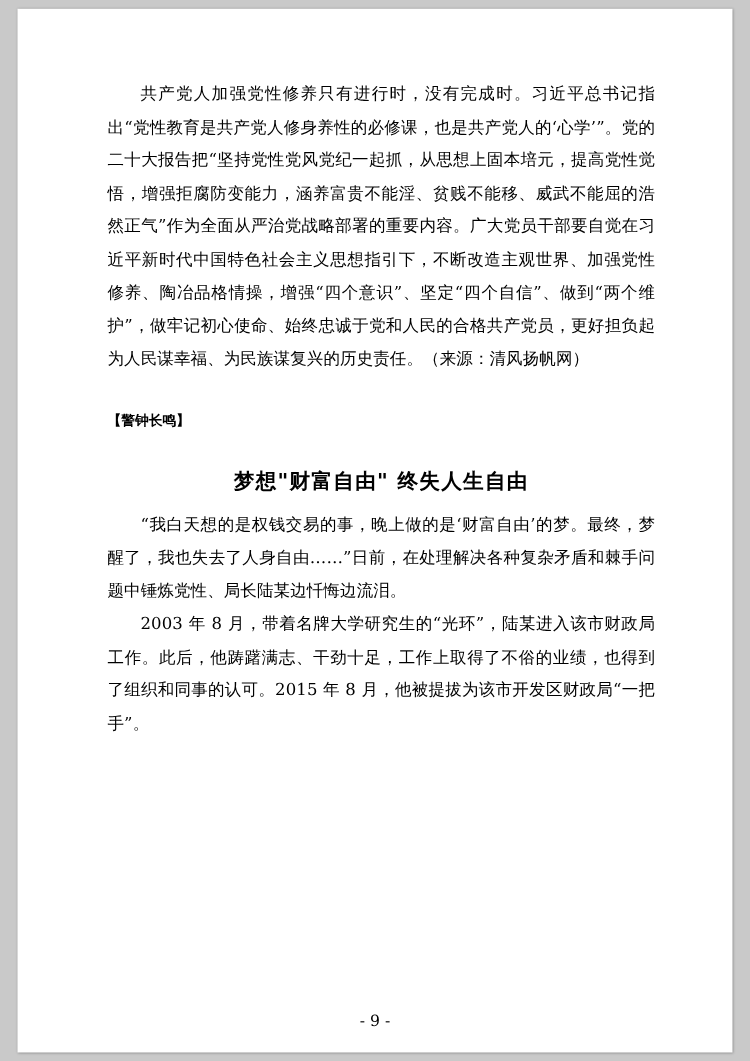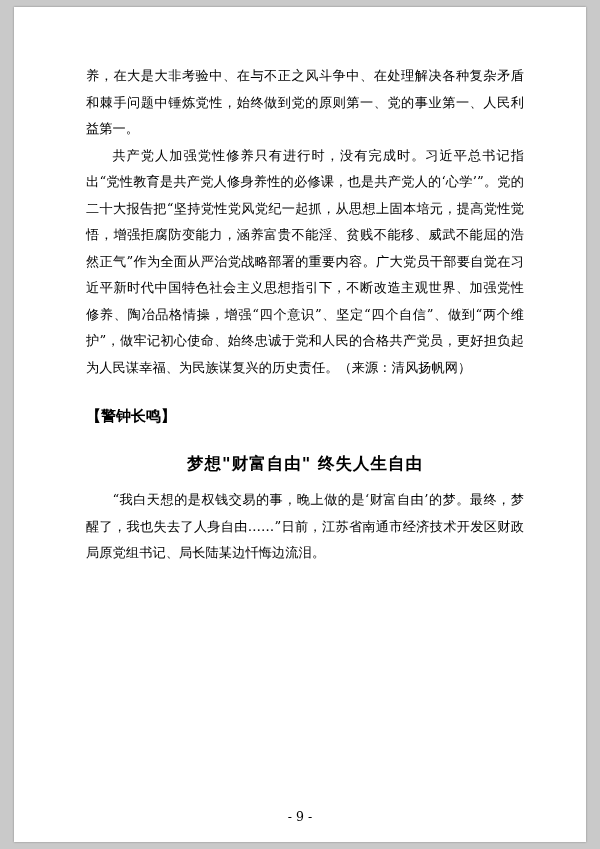--- a/index.html
+++ b/index.html
@@ -38,21 +38,21 @@
     text-align: justify;
     text-justify: inter-ideograph;
     letter-spacing: 0.1px;
   }
   p.indent {
     text-indent: 2em;
   }
   .section-label {
     margin: 22px 0 0 0;
     font-family: "DejaVu Serif", serif;
-    font-size: 15px;
+    font-size: 11px;
     line-height: 26px;
     font-weight: bold;
     color: #000;
   }
   .article-title {
     margin: 20px 0 8px 0;
     font-family: "DejaVu Serif", serif;
     font-size: 16.5px;
     line-height: 30px;
     font-weight: bold;
@@ -70,28 +70,28 @@
     font-size: 12.5px;
     color: #000;
   }
 </style>
 </head>
 <body>
 
 <div class="page">
   <div class="content">
 
-    <p class="body-para">养，在大是大非考验中、在与不正之风斗争中、在处理解决各种复杂矛盾和棘手问题中锤炼党性，始终做到党的原则第一、党的事业第一、人民利益第一。</p>
 
     <p class="body-para indent">共产党人加强党性修养只有进行时，没有完成时。习近平总书记指出“党性教育是共产党人修身养性的必修课，也是共产党人的‘心学’”。党的二十大报告把“坚持党性党风党纪一起抓，从思想上固本培元，提高党性觉悟，增强拒腐防变能力，涵养富贵不能淫、贫贱不能移、威武不能屈的浩然正气”作为全面从严治党战略部署的重要内容。广大党员干部要自觉在习近平新时代中国特色社会主义思想指引下，不断改造主观世界、加强党性修养、陶冶品格情操，增强“四个意识”、坚定“四个自信”、做到“两个维护”，做牢记初心使命、始终忠诚于党和人民的合格共产党员，更好担负起为人民谋幸福、为民族谋复兴的历史责任。（来源：清风扬帆网）</p>
 
     <div class="section-label">【警钟长鸣】</div>
 
     <div class="article-title">梦想"财富自由" 终失人生自由</div>
 
-    <p class="body-para indent">“我白天想的是权钱交易的事，晚上做的是‘财富自由’的梦。最终，梦醒了，我也失去了人身自由……”日前，江苏省南通市经济技术开发区财政局原党组书记、局长陆某边忏悔边流泪。</p>
+    <p class="body-para indent">“我白天想的是权钱交易的事，晚上做的是‘财富自由’的梦。最终，梦醒了，我也失去了人身自由……”日前，在处理解决各种复杂矛盾和棘手问题中锤炼党性、局长陆某边忏悔边流泪。</p>
 
+    <p class="body-para indent">2003 年 8 月，带着名牌大学研究生的“光环”，陆某进入该市财政局工作。此后，他踌躇满志、干劲十足，工作上取得了不俗的业绩，也得到了组织和同事的认可。2015 年 8 月，他被提拔为该市开发区财政局“一把手”。</p>
 
 
   </div>
 
   <div class="page-number">- 9 -</div>
 </div>
 
 </body></html>

